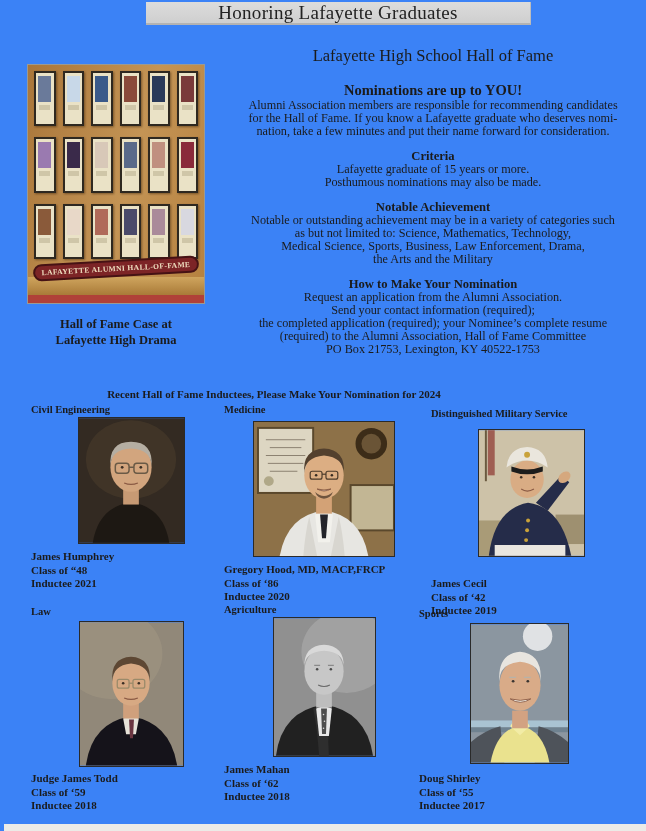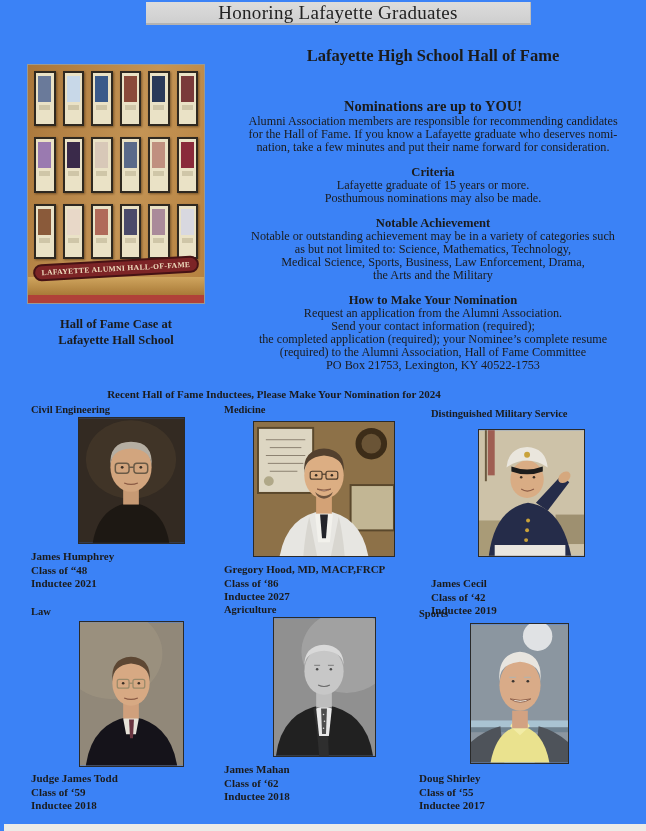--- a/index.html
+++ b/index.html
@@ -28,21 +28,21 @@
     display:flex; align-items:center; justify-content:center; white-space:nowrap; }
   .case-shelf { position:absolute; left:0; right:0; bottom:8px; height:18px;
     background:linear-gradient(#cfa55e,#a97a38); }
   .case-base { position:absolute; left:0; right:0; bottom:0; height:8px; background:#b04038; }
 
   .case-caption { position:absolute; left:17px; top:316px; width:198px; text-align:center;
     font-weight:bold; font-size:12.5px; line-height:16px; }
 
   
   .info-col { position:absolute; left:222px; top:46px; width:422px; text-align:center; }
-  .info-title { font-size:16.5px; font-weight:bold; line-height:20px; margin-bottom:32px; }
+  .info-title { font-size:16.5px; font-weight:normal; line-height:20px; margin-bottom:16px; }
   .sec { margin-bottom:12px; }
   .sec-head { font-weight:bold; font-size:12.6px; line-height:13px; }
   .sec-head-lg { font-weight:bold; font-size:14.5px; line-height:17px; }
   .line { font-size:12.2px; line-height:13px; white-space:nowrap; }
 
   
   .inductees-heading { position:absolute; left:0; top:388px; width:548px; text-align:center;
     font-size:11px; font-weight:bold; }
   .card { position:absolute; width:200px; text-align:left; }
   .category { font-weight:bold; font-size:10.5px; line-height:11px; }
@@ -137,21 +137,21 @@
         </div>
       </div>
     <div class="case-shelf"></div>
     <div class="case-base"></div>
     <div class="case-banner" style="background: rgb(124, 36, 38);">
       <span>LAFAYETTE ALUMNI HALL-OF-FAME</span>
     </div>
   </div>
   <div class="case-caption">
     <div>Hall of Fame Case at</div>
-    <div>Lafayette Hall School</div>
+    <div>Lafayette High Drama</div>
   </div>
 
   <div class="info-col">
     <div class="info-title">Lafayette High School Hall of Fame</div>
 
     <div class="sec">
       <div class="sec-head-lg">Nominations are up to YOU!</div>
       <div class="line">Alumni Association members are responsible for recommending candidates</div>
       <div class="line">for the Hall of Fame. If you know a Lafayette graduate who deserves nomi-</div>
       <div class="line">nation, take a few minutes and put their name forward for consideration.</div>
@@ -242,21 +242,21 @@
             <path d="M69 53 h4"></path>
         </g>
         <circle cx="63" cy="54" r="1.3" fill="#352a20"></circle>
           <circle cx="79" cy="54" r="1.3" fill="#352a20"></circle>
         <path d="M64 68 Q71 72 78 68 Q71 70 64 68 Z" fill="#f0ede6" stroke="#7a4a34" stroke-width="0.8"></path>
       </svg>
     </div>
     <div class="caption" style="margin-top:6px;">
       <div>Gregory Hood, MD, MACP,FRCP</div>
       <div>Class of ‘86</div>
-      <div>Inductee 2027</div>
+      <div>Inductee 2020</div>
     </div>
   </div>
 
   <div class="card" style="left:431px; top:408px;">
     <div class="category">Distinguished Military Service</div>
     <div class="photo-wrap" style="width:107px; height:128px; margin-top:10px;">
       <svg viewBox="0 0 107 128" width="105" height="126">
         <rect width="107" height="128" fill="#cdc2a8"></rect>
         <rect x="6" y="0" width="2" height="52" fill="#6a5a40"></rect>
         <rect x="9" y="0" width="7" height="46" fill="#94453c" opacity="0.8"></rect>

